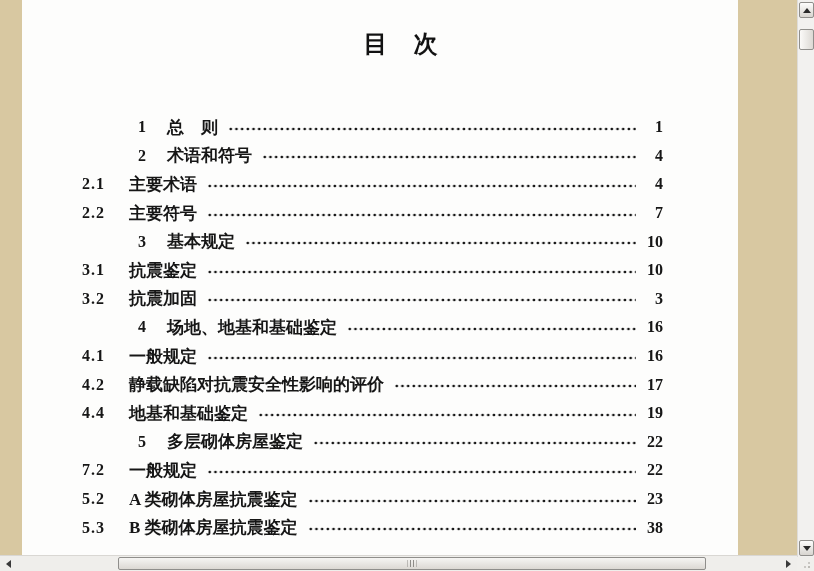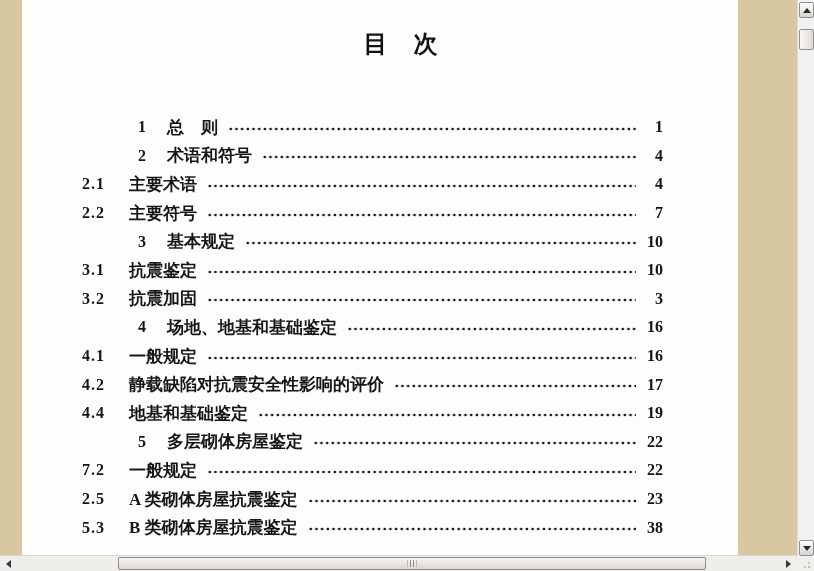--- a/index.html
+++ b/index.html
@@ -141,21 +141,21 @@
             <span class="leader"></span>
             <span class="pg">22</span>
           </div>
         <div class="trow lvl2">
             <span class="num">7.2</span>
             <span class="ttl">一般规定</span>
             <span class="leader"></span>
             <span class="pg">22</span>
           </div>
         <div class="trow lvl2">
-            <span class="num">2.5</span>
+            <span class="num">5.2</span>
             <span class="ttl">A 类砌体房屋抗震鉴定</span>
             <span class="leader"></span>
             <span class="pg">23</span>
           </div>
         <div class="trow lvl2">
             <span class="num">5.3</span>
             <span class="ttl">B 类砌体房屋抗震鉴定</span>
             <span class="leader"></span>
             <span class="pg">38</span>
           </div>

